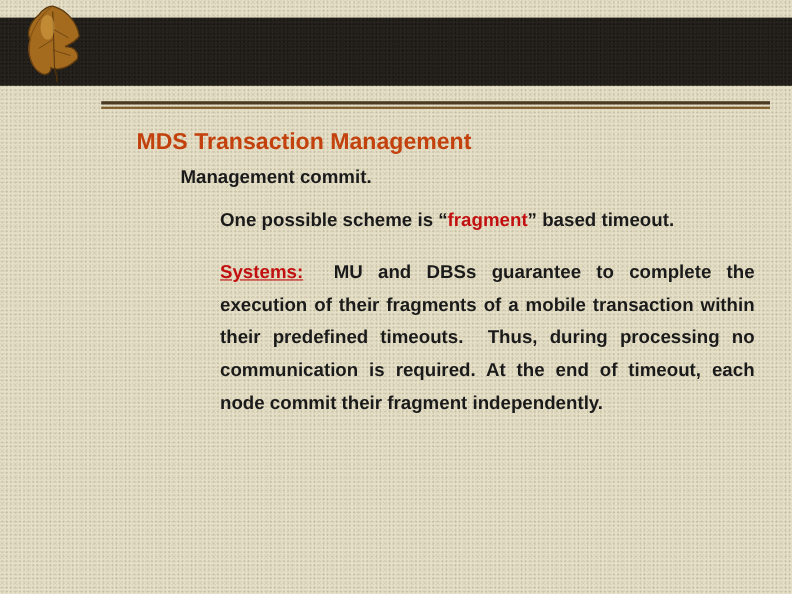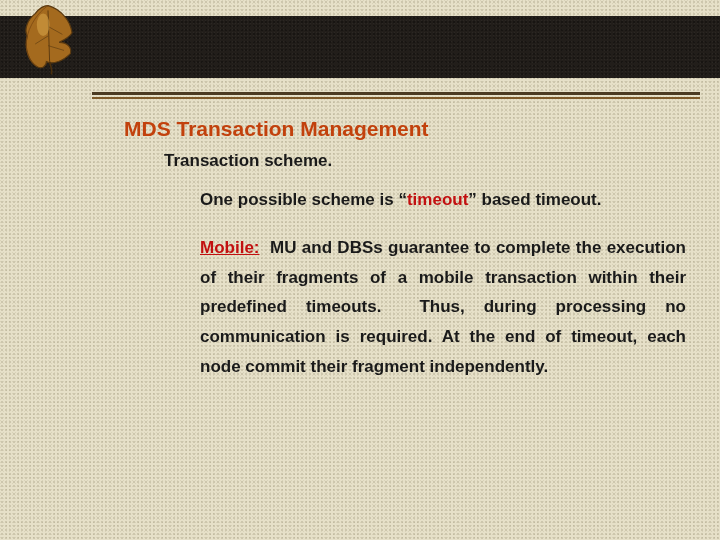--- a/index.html
+++ b/index.html
@@ -110,24 +110,24 @@
   </g>
 </svg>
 </div>
 
 <div class="content">
   <hr class="rule rule-dark">
   <hr class="rule rule-brown">
 
   <div class="section-heading">MDS Transaction Management</div>
 
-  <div class="subheading">Transaction scheme.</div>
+  <div class="subheading">Management commit.</div>
 
   <p class="body-text">
-    <span>One possible scheme is “</span><span class="hl-red">timeout</span><span>” based timeout.</span>
+    <span>One possible scheme is “</span><span class="hl-red">fragment</span><span>” based timeout.</span>
   </p>
 
   <p class="body-text">
-    <span class="hl-red underline">Mobile:</span>
+    <span class="hl-red underline">Systems:</span>
     &nbsp;<span>MU and DBSs guarantee to complete the execution of their fragments of a mobile transaction within their predefined timeouts.</span>
     &nbsp;<span>Thus, during processing no communication is required.   At the end of timeout, each node commit their fragment independently.</span>
   </p>
 </div>
 
 </body></html>

